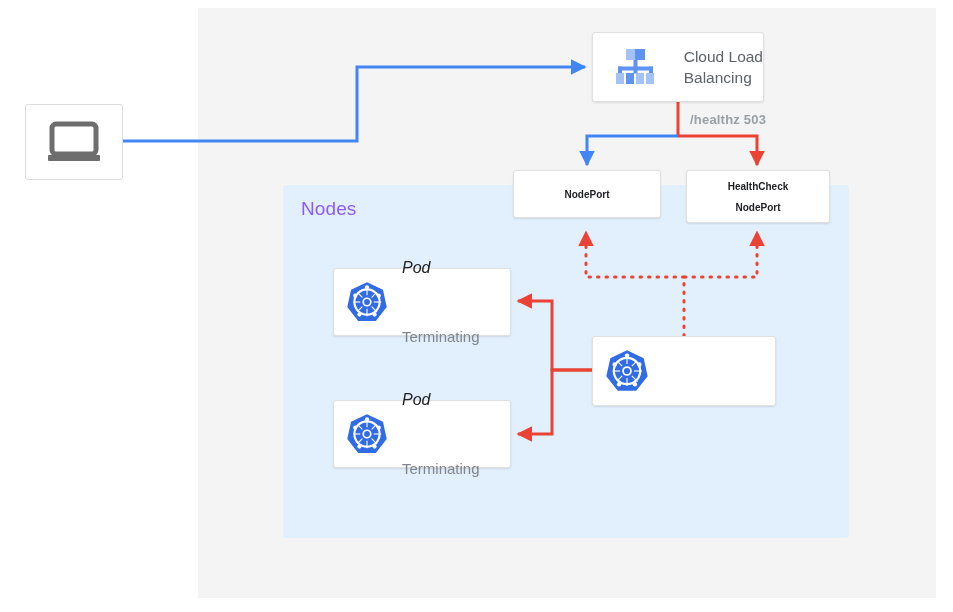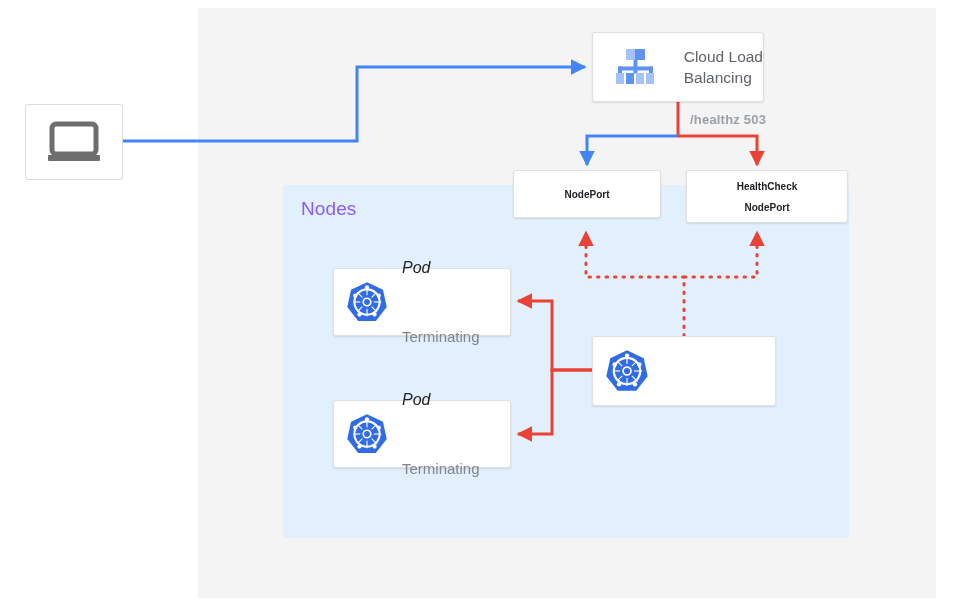--- a/index.html
+++ b/index.html
@@ -70,21 +70,21 @@
     color: #5f6368;
     line-height: 21px;
     white-space: pre-line;
   }
   
   #nodeport-box {
     left: 513px; top: 170px; width: 148px; height: 48px;
     display: flex; align-items: center; justify-content: center;
   }
   #hc-nodeport-box {
-    left: 686px; top: 170px; width: 162px; height: 53px;
+    left: 686px; top: 170px; width: 144px; height: 53px;
     display: flex; align-items: center; justify-content: center;
   }
   .title-bold {
     font-size: 10px;
     font-weight: bold;
     color: #202124;
     text-align: center;
     line-height: 21px;
     white-space: pre-line;
   }

